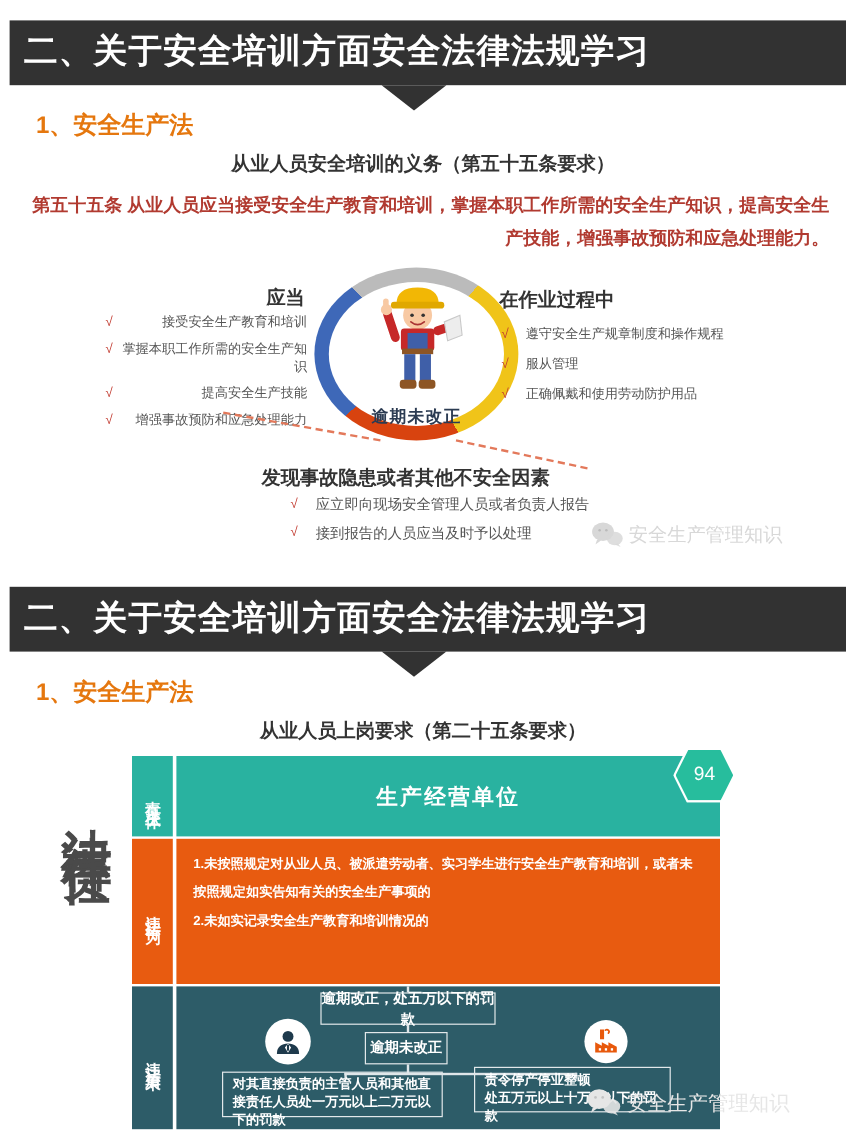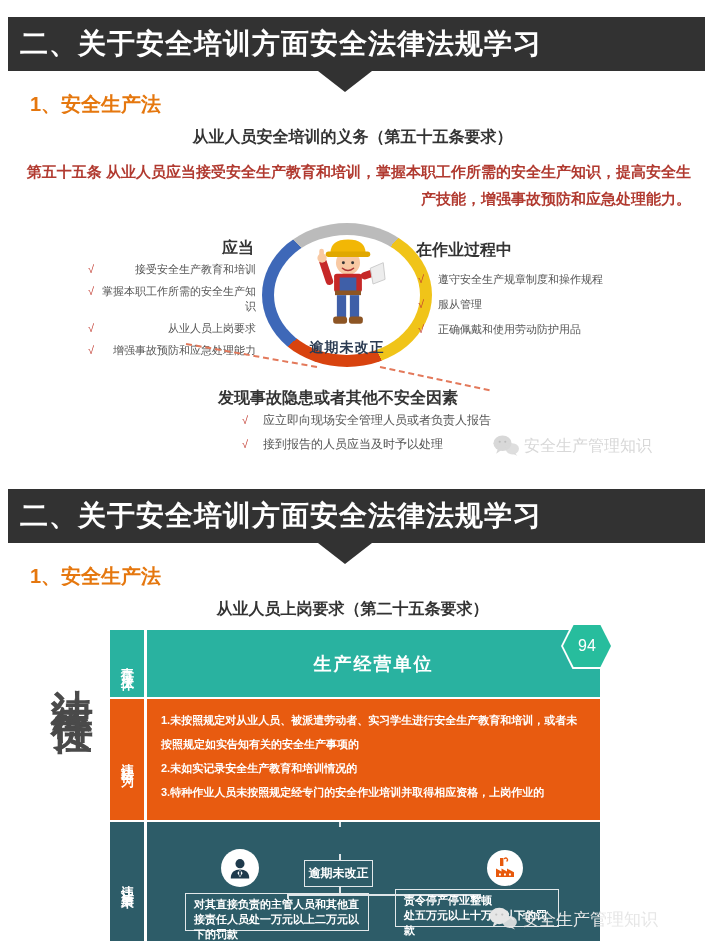--- a/index.html
+++ b/index.html
@@ -83,21 +83,21 @@
     <div class="chkrow">
       <span class="chk">√</span>
       <span class="txt">接受安全生产教育和培训</span>
     </div>
     <div class="chkrow">
       <span class="chk">√</span>
       <span class="txt">掌握本职工作所需的安全生产知识</span>
     </div>
     <div class="chkrow">
       <span class="chk">√</span>
-      <span class="txt">从业人员上岗要求</span>
+      <span class="txt">提高安全生产技能</span>
     </div>
     <div class="chkrow">
       <span class="chk">√</span>
       <span class="txt">增强事故预防和应急处理能力</span>
     </div>
   </div>
 
   <div class="abs dutycircle">
     <div class="inner"></div>
     <svg class="abs" style="left:38px;top:10px;" width="96" height="102" viewBox="0 0 100 110">
@@ -183,29 +183,29 @@
   <div class="abs cell teal r1content" style="left:147px;top:630px;width:453px;height:67px;">
     <span>生产经营单位</span>
   </div>
 
   <div class="abs cell orangerow vlabel" style="left:110px;top:699px;width:34px;height:121px;">
     <span>违法行为</span>
   </div>
   <div class="abs cell orangerow r2content" style="left:147px;top:699px;width:453px;height:121px;">
     <div>1.未按照规定对从业人员、被派遣劳动者、实习学生进行安全生产教育和培训，或者未按照规定如实告知有关的安全生产事项的</div>
     <div>2.未如实记录安全生产教育和培训情况的</div>
-    <div>3.特种作业人员未按照规定经专门的安全作业培训并取得相应资格，上岗作业的</div>
   </div>
 
   <div class="abs cell darkteal vlabel" style="left:110px;top:822px;width:34px;height:119px;">
     <span>违法后果</span>
   </div>
   <div class="abs cell darkteal" style="left:147px;top:822px;width:453px;height:119px;">
 
     <div class="abs fline" style="left:192px;top:0;width:2px;height:5px;"></div>
+    <div class="abs fbox small" style="left:120px;top:5px;width:146px;height:27px;">逾期改正，处五万以下的罚款</div>
     <div class="abs fline" style="left:192px;top:32px;width:2px;height:6px;"></div>
     <div class="abs fbox small" style="left:157px;top:38px;width:69px;height:27px;">逾期未改正</div>
     <div class="abs fline" style="left:192px;top:65px;width:2px;height:8px;"></div>
     <div class="abs fline" style="left:140px;top:72px;width:194px;height:2px;"></div>
     <div class="abs fline" style="left:140px;top:72px;width:2px;height:5px;"></div>
     <div class="abs fline" style="left:332px;top:72px;width:2px;height:5px;"></div>
 
     <div class="abs iconcircle" style="left:74px;top:27px;width:38px;height:38px;">
       <svg width="26" height="26" viewBox="0 0 24 24">
         <circle cx="12" cy="8" r="4.2" fill="#1E3A4C"></circle>

